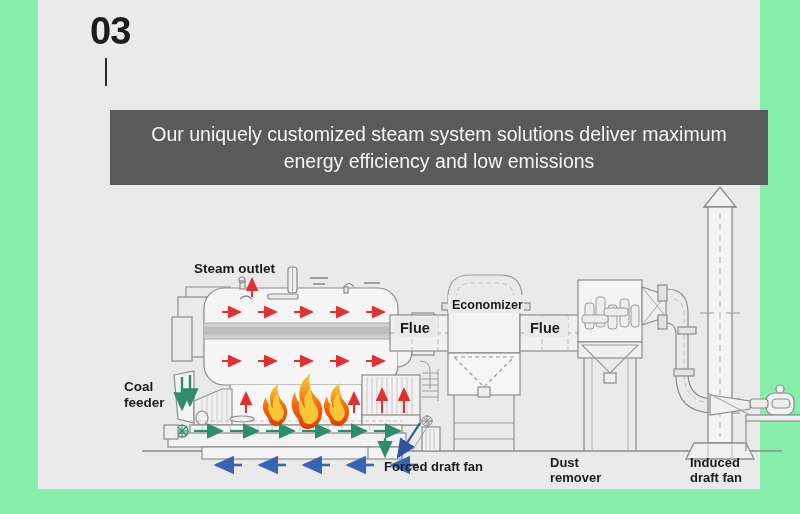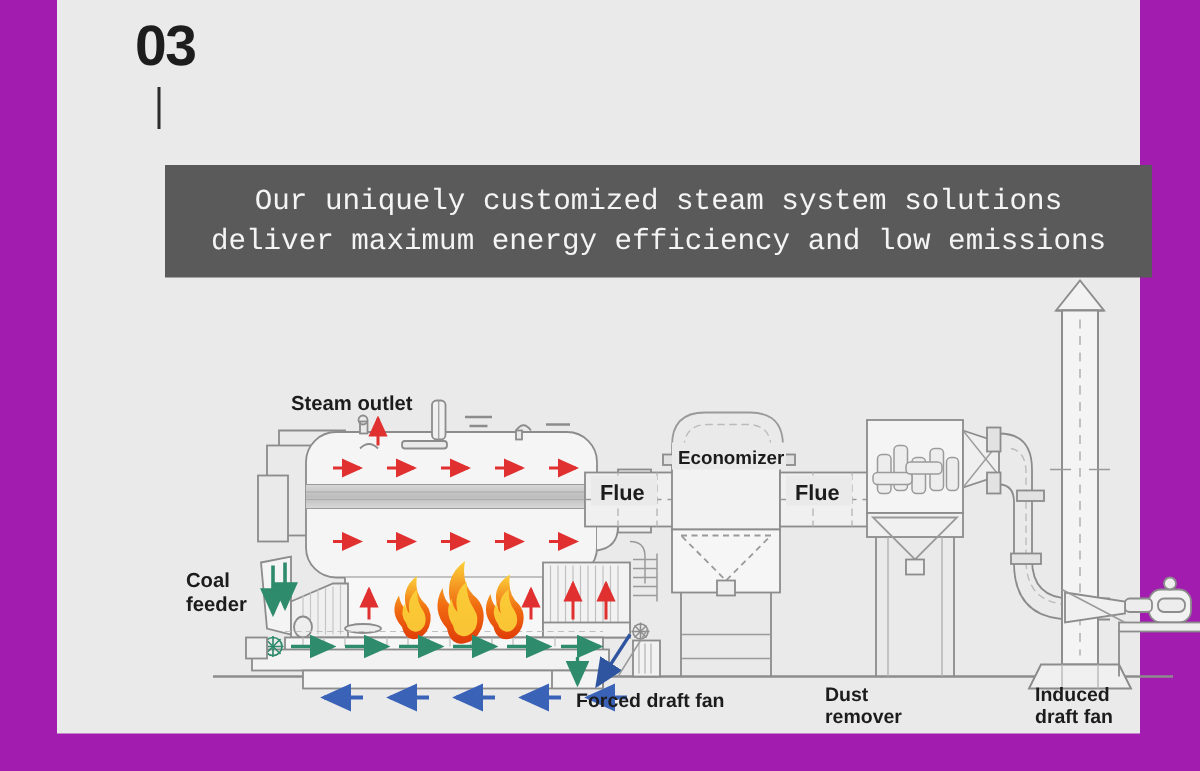--- a/index.html
+++ b/index.html
@@ -11,21 +11,21 @@
   body {
     width: 800px;
     height: 514px;
     overflow: hidden;
     font-family: "Liberation Sans", sans-serif;
   }
   #page {
     position: relative;
     width: 800px;
     height: 514px;
-    background: #a21caf;
+    background: #86efac;
   }
   #content-panel {
     position: absolute;
     left: 38px;
     top: 0px;
     width: 722px;
     height: 489px;
     background: #eaeaea;
   }
   #section-number {
@@ -53,21 +53,21 @@
     top: 110px;
     width: 658px;
     height: 75px;
     background: #5a5a5a;
     display: flex;
     align-items: center;
     justify-content: center;
   }
   #headline-text {
     color: #f4f4f4;
-    font-family: Liberation Mono, monospace;
+    font-family: Liberation Sans, sans-serif;
     font-size: 19.5px;
     font-weight: normal;
     line-height: 1.35;
     text-align: center;
     padding: 0 16px;
     max-width: 640px;
   }
   #diagram-wrap {
     position: absolute;
     left: 44px;

